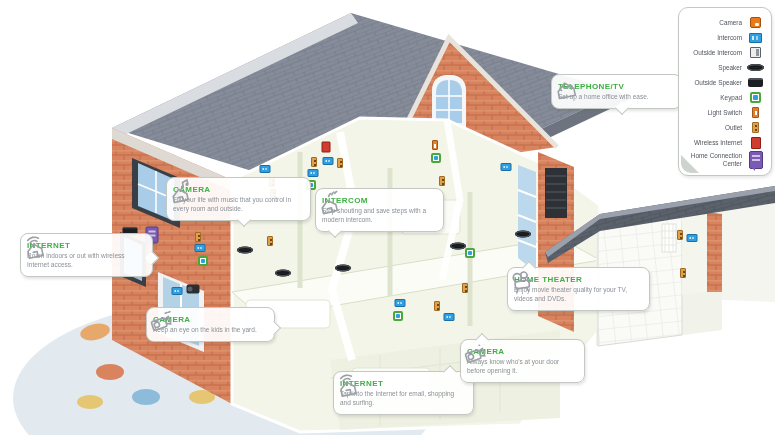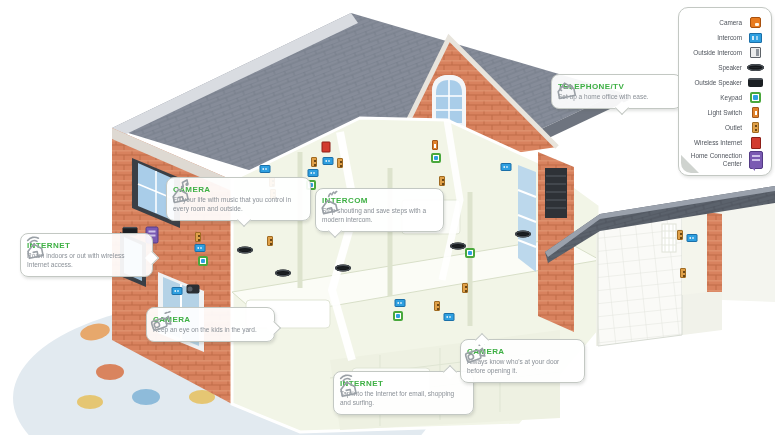--- a/index.html
+++ b/index.html
@@ -277,20 +277,34 @@
         <path d="M6,14 l8,-7 l8,7 v7 h-16 z"></path>
         <path d="M9.5,13.5 a2,2 0 1 1 3,-2.4 q2,1.6 4.5,.4 a2,2 0 1 1 2.6,2.6"></path>
       </g>
     </svg>
     <div>
       <div class="c-title">TELEPHONE/TV</div>
       <div class="c-body">Set up a home office with ease.</div>
     </div>
   </div>
 
+  <div class="callout tail tail-tl" style="left:507px;top:267px;width:128px">
+    <svg class="c-icon" width="28" height="28" viewBox="0 0 28 28">
+      <g fill="none" stroke="currentColor" stroke-width="1.6" stroke-linecap="round" stroke-linejoin="round" transform="rotate(-8 14 14)">
+        <circle cx="10" cy="8" r="4"></circle>
+          <circle cx="17" cy="6.5" r="3.2"></circle>
+        <rect x="7" y="12" width="14" height="7" rx="2"></rect>
+        <path d="M21,14 l4,-1.5 M9,19 l-1.5,4 M18,19 l1.5,4"></path>
+      </g>
+    </svg>
+    <div>
+      <div class="c-title">HOME THEATER</div>
+      <div class="c-body">Enjoy movie theater quality for your TV, videos and DVDs.</div>
+    </div>
+  </div>
 
   <div class="callout tail tail-r" style="left:146px;top:307px;width:114px">
     <svg class="c-icon" width="28" height="28" viewBox="0 0 28 28">
       <g fill="none" stroke="currentColor" stroke-width="1.6" stroke-linecap="round" stroke-linejoin="round" transform="rotate(-18 14 14)">
         <rect x="5" y="10" width="14" height="9" rx="2"></rect>
           <circle cx="9.5" cy="14.5" r="2.6"></circle>
         <path d="M19,12 l4,-2 v8 l-4,-2"></path>
           <path d="M21,6 h2 M24.5,6 h1.5"></path>
       </g>
     </svg>

